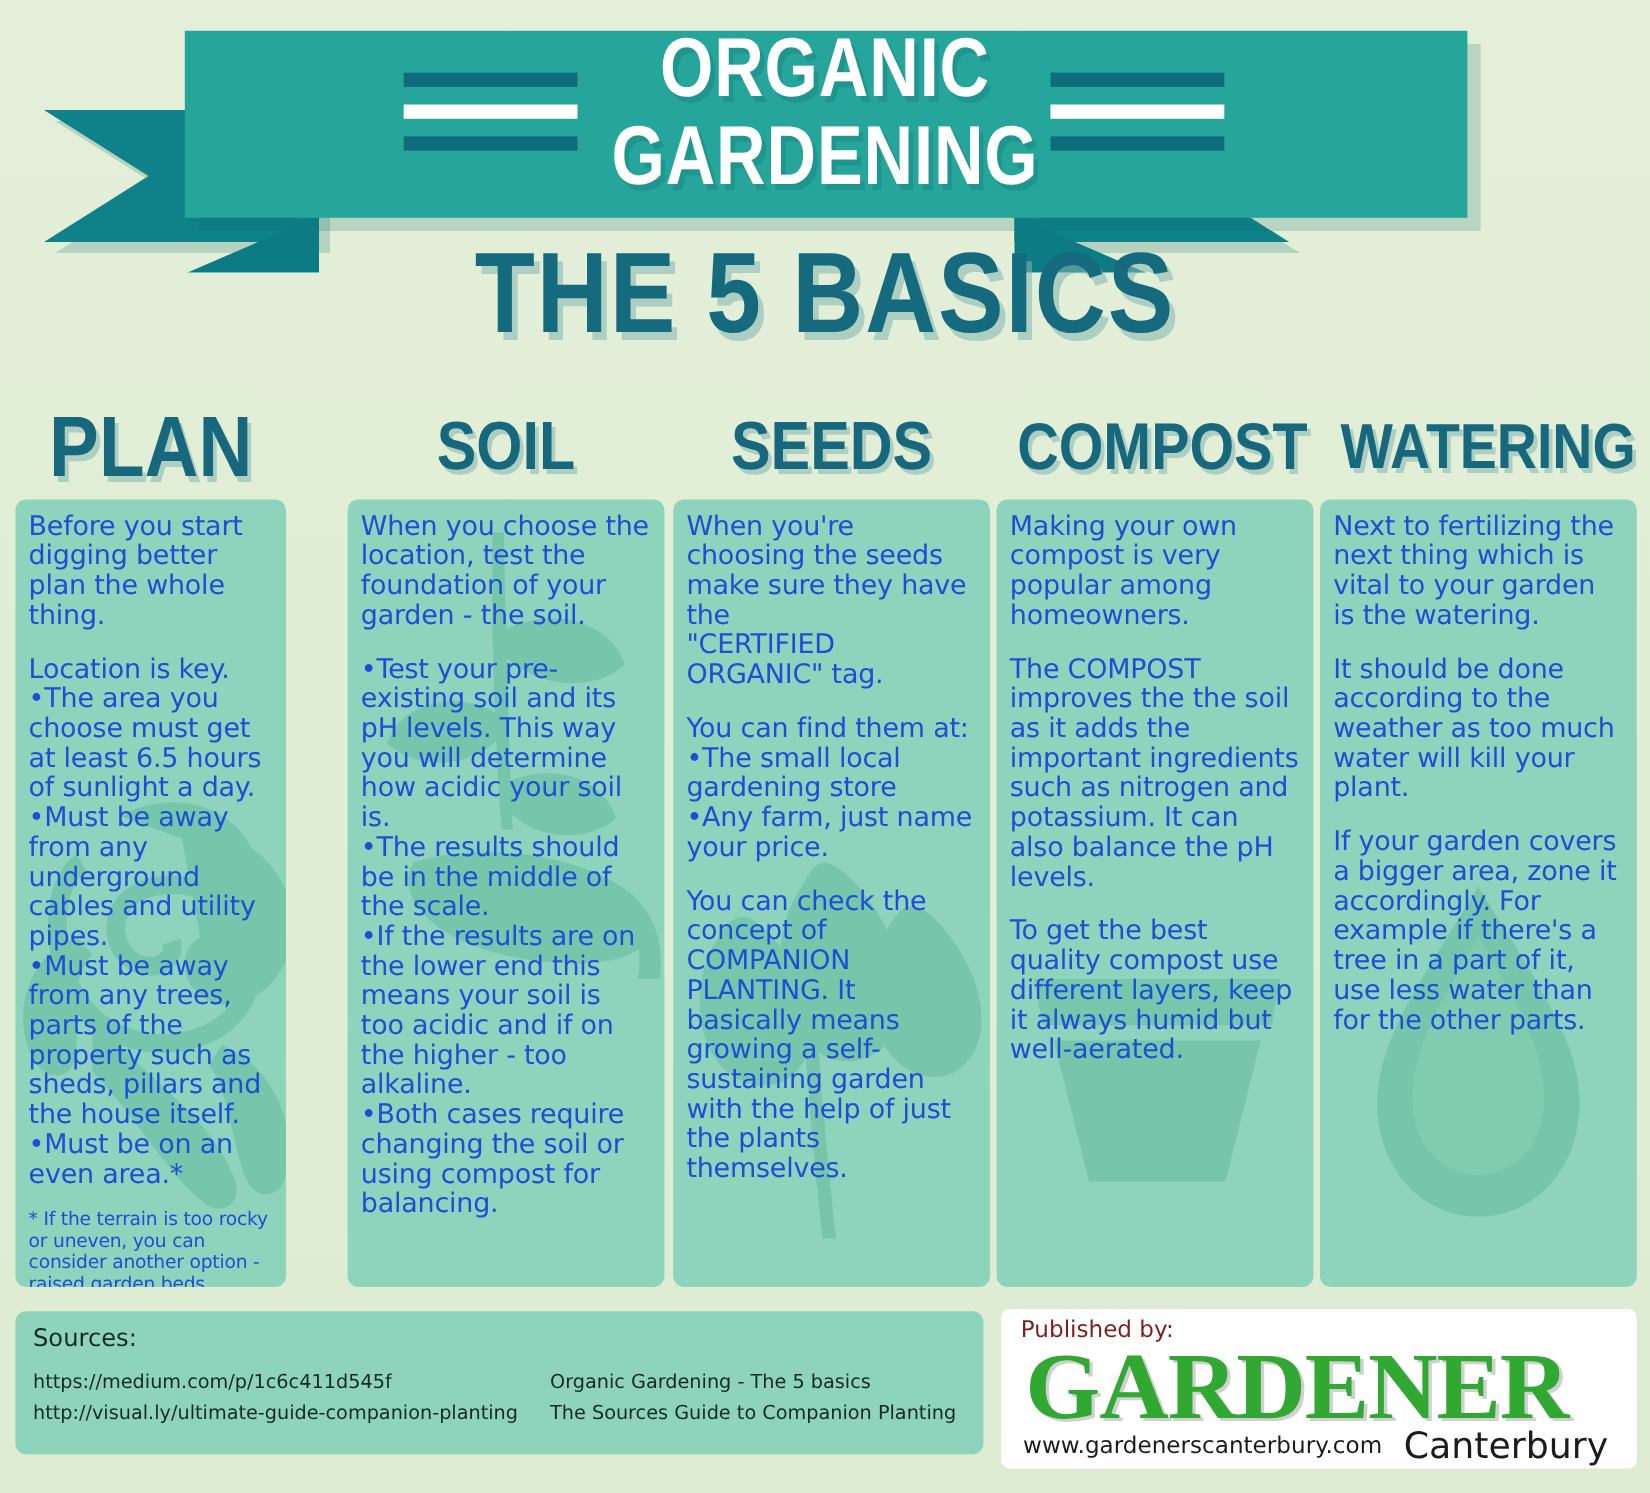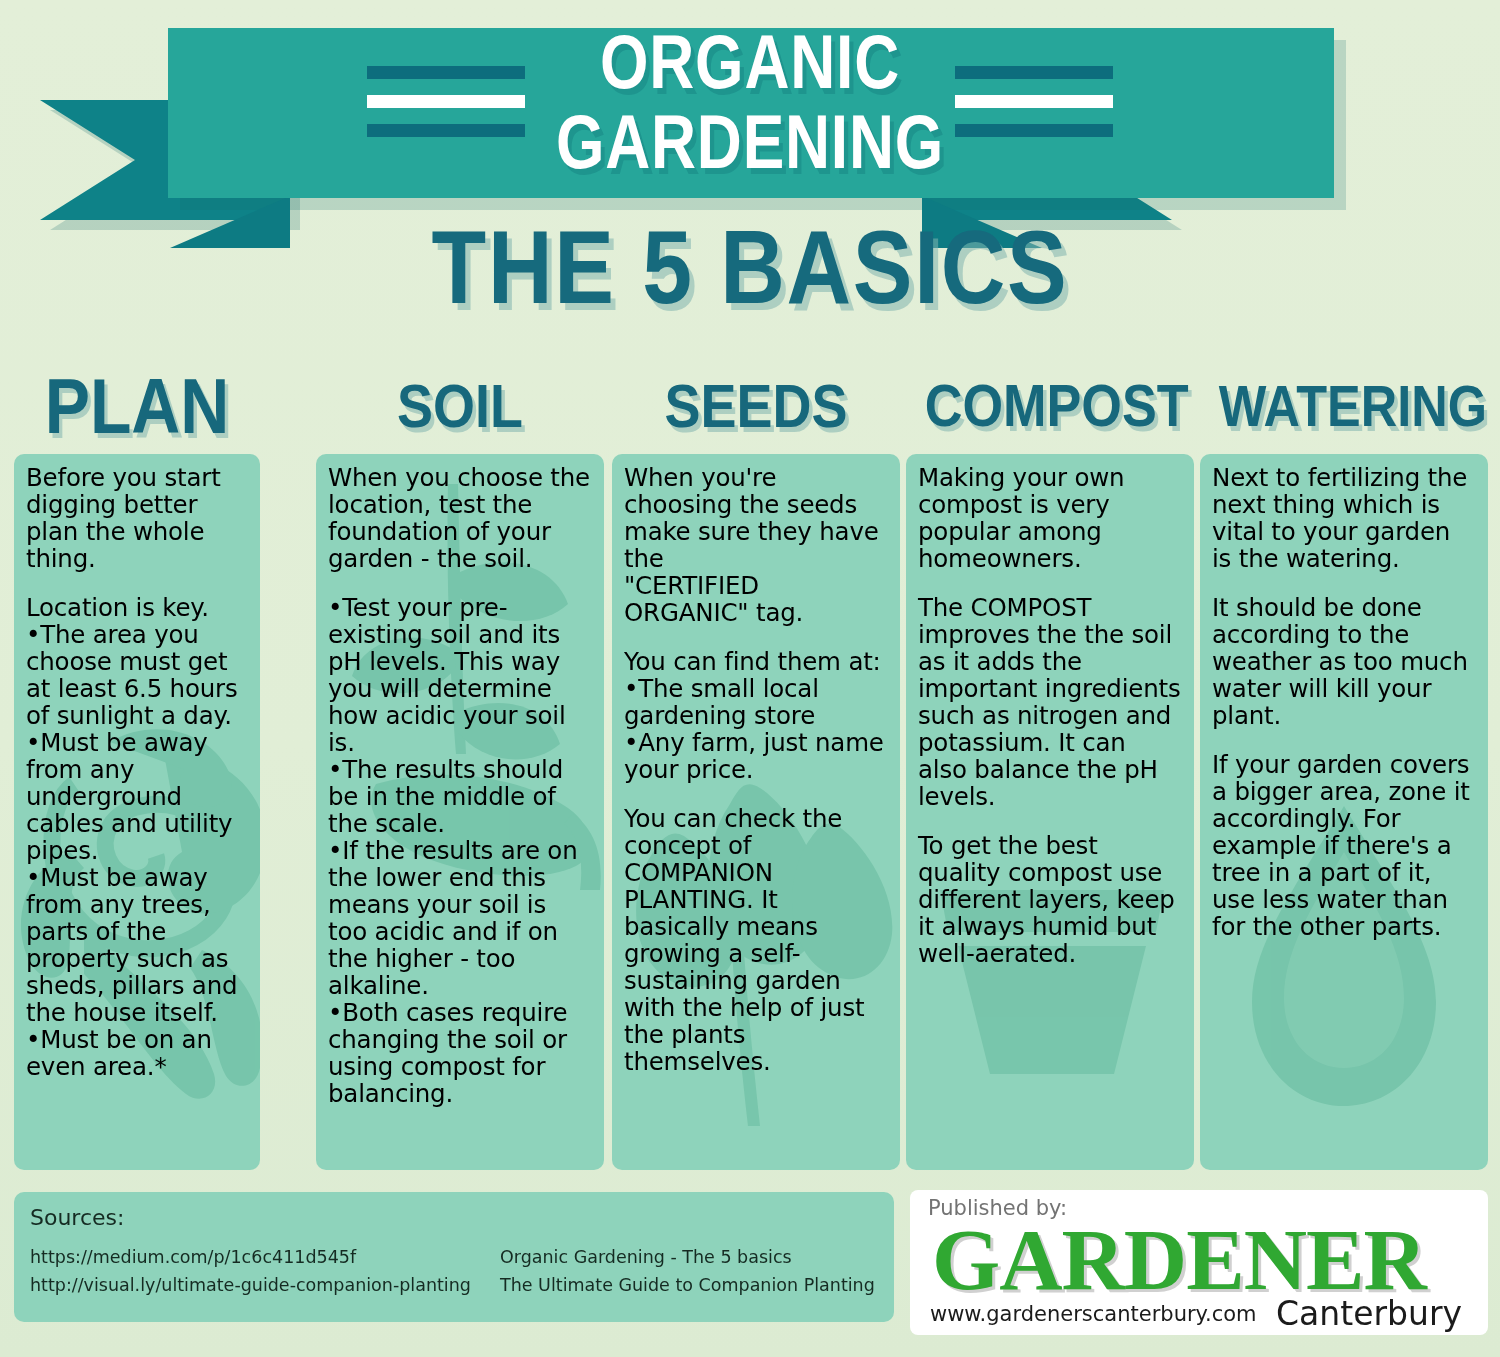--- a/index.html
+++ b/index.html
@@ -142,21 +142,21 @@
     width: 100%;
     height: 716px;
     background: #8ed3bb;
     border-radius: 10px;
     overflow: hidden;
   }
   .col-body {
     position: relative;
     z-index: 2;
     padding: 10px 12px 6px 12px;
-    color: #000000;
+    color: #1d4ed8;
     font-family: "DejaVu Sans", sans-serif;
     font-size: 24.5px;
     line-height: 27.5px;
     letter-spacing: -0.2px;
   }
   .col-body p { margin: 0 0 0 0; }
   .col-body p.gap { margin-top: 22px; }
   .col-body .foot {
     margin-top: 20px;
     font-size: 17px;
@@ -222,21 +222,21 @@
     left: 910px; top: 1190px;
     width: 578px; height: 145px;
     background: #ffffff;
     border-radius: 8px;
     overflow: hidden;
   }
   .pub-by {
     position: absolute;
     left: 18px; top: 6px;
     font-size: 21px;
-    color: #737373;
+    color: #7f1d1d;
     font-family: "DejaVu Sans", sans-serif;
   }
   .pub-logo {
     position: absolute;
     left: 22px; top: 26px;
     width: 510px;
     font-family: "Liberation Serif", serif;
     font-weight: bold;
     font-size: 86px;
     line-height: 88px;
@@ -320,20 +320,21 @@
             </g>
           </svg>
         </div>
         <div class="col-body">
           <p>Before you start digging better plan the whole thing.</p>
           <p class="gap pre" style="white-space:pre-line">Location is key.
 •The area you choose must get at least 6.5 hours of sunlight a day.
 •Must be away from any underground cables and utility pipes.
 •Must be away from any trees, parts of the property such as sheds, pillars and the house itself.
 •Must be on an even area.*</p>
+          <p class="foot">* If the terrain is too rocky or uneven, you can consider another option - raised garden beds.</p>
         </div>
       </div>
     </div>
 
     <div class="col" id="col-soil">
       <div class="col-head">SOIL</div>
       <div class="col-card">
         <div class="wm">
           <svg width="288" height="716" viewBox="0 0 288 716">
             <g fill="#6fc0a5" opacity="0.72">
@@ -421,21 +422,21 @@
   </div>
 
   <div class="sources-card">
     <div class="sources-title">Sources:</div>
     <div class="src-row">
       <span class="src-url">https://medium.com/p/1c6c411d545f</span>
       <span class="src-name">Organic Gardening - The 5 basics</span>
     </div>
     <div class="src-row">
       <span class="src-url">http://visual.ly/ultimate-guide-companion-planting</span>
-      <span class="src-name">The Ultimate Guide to Companion Planting</span>
+      <span class="src-name">The Sources Guide to Companion Planting</span>
     </div>
   </div>
 
   <div class="publisher-card">
     <div class="pub-by">Published by:</div>
     <div class="pub-logo">GARDENER</div>
     <div class="pub-city">Canterbury</div>
     <div class="pub-url">www.gardenerscanterbury.com</div>
   </div>
 

